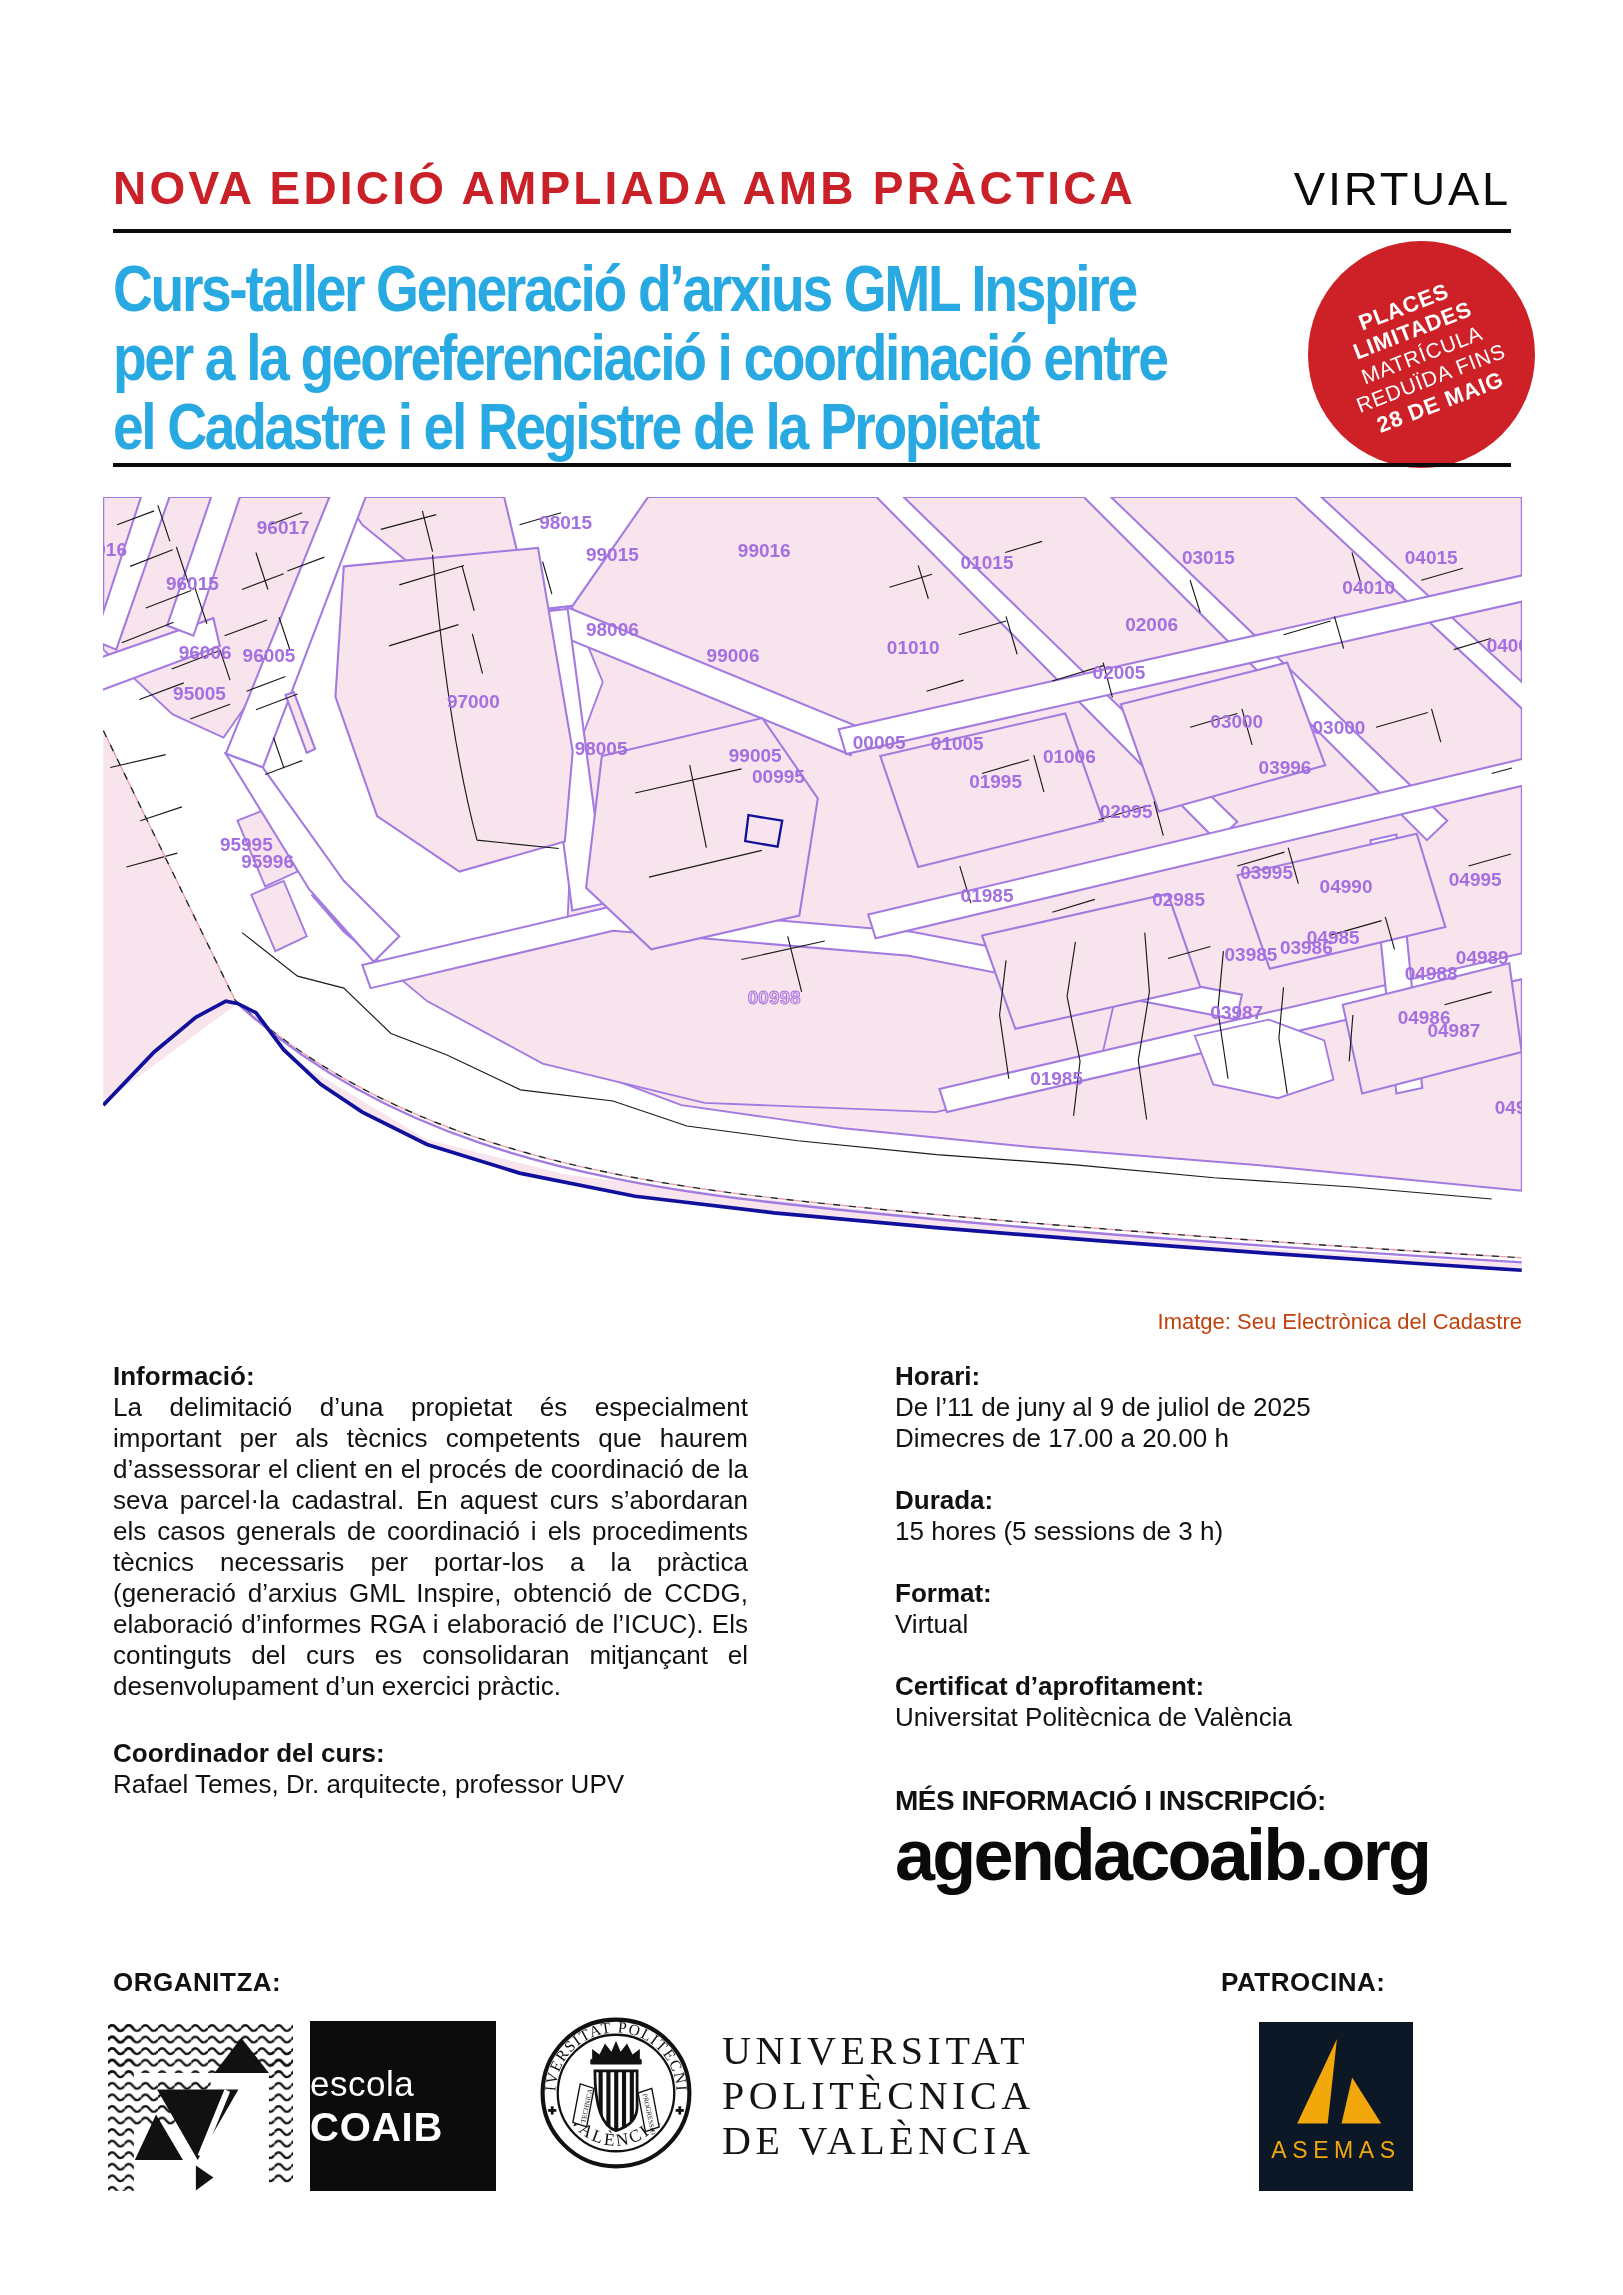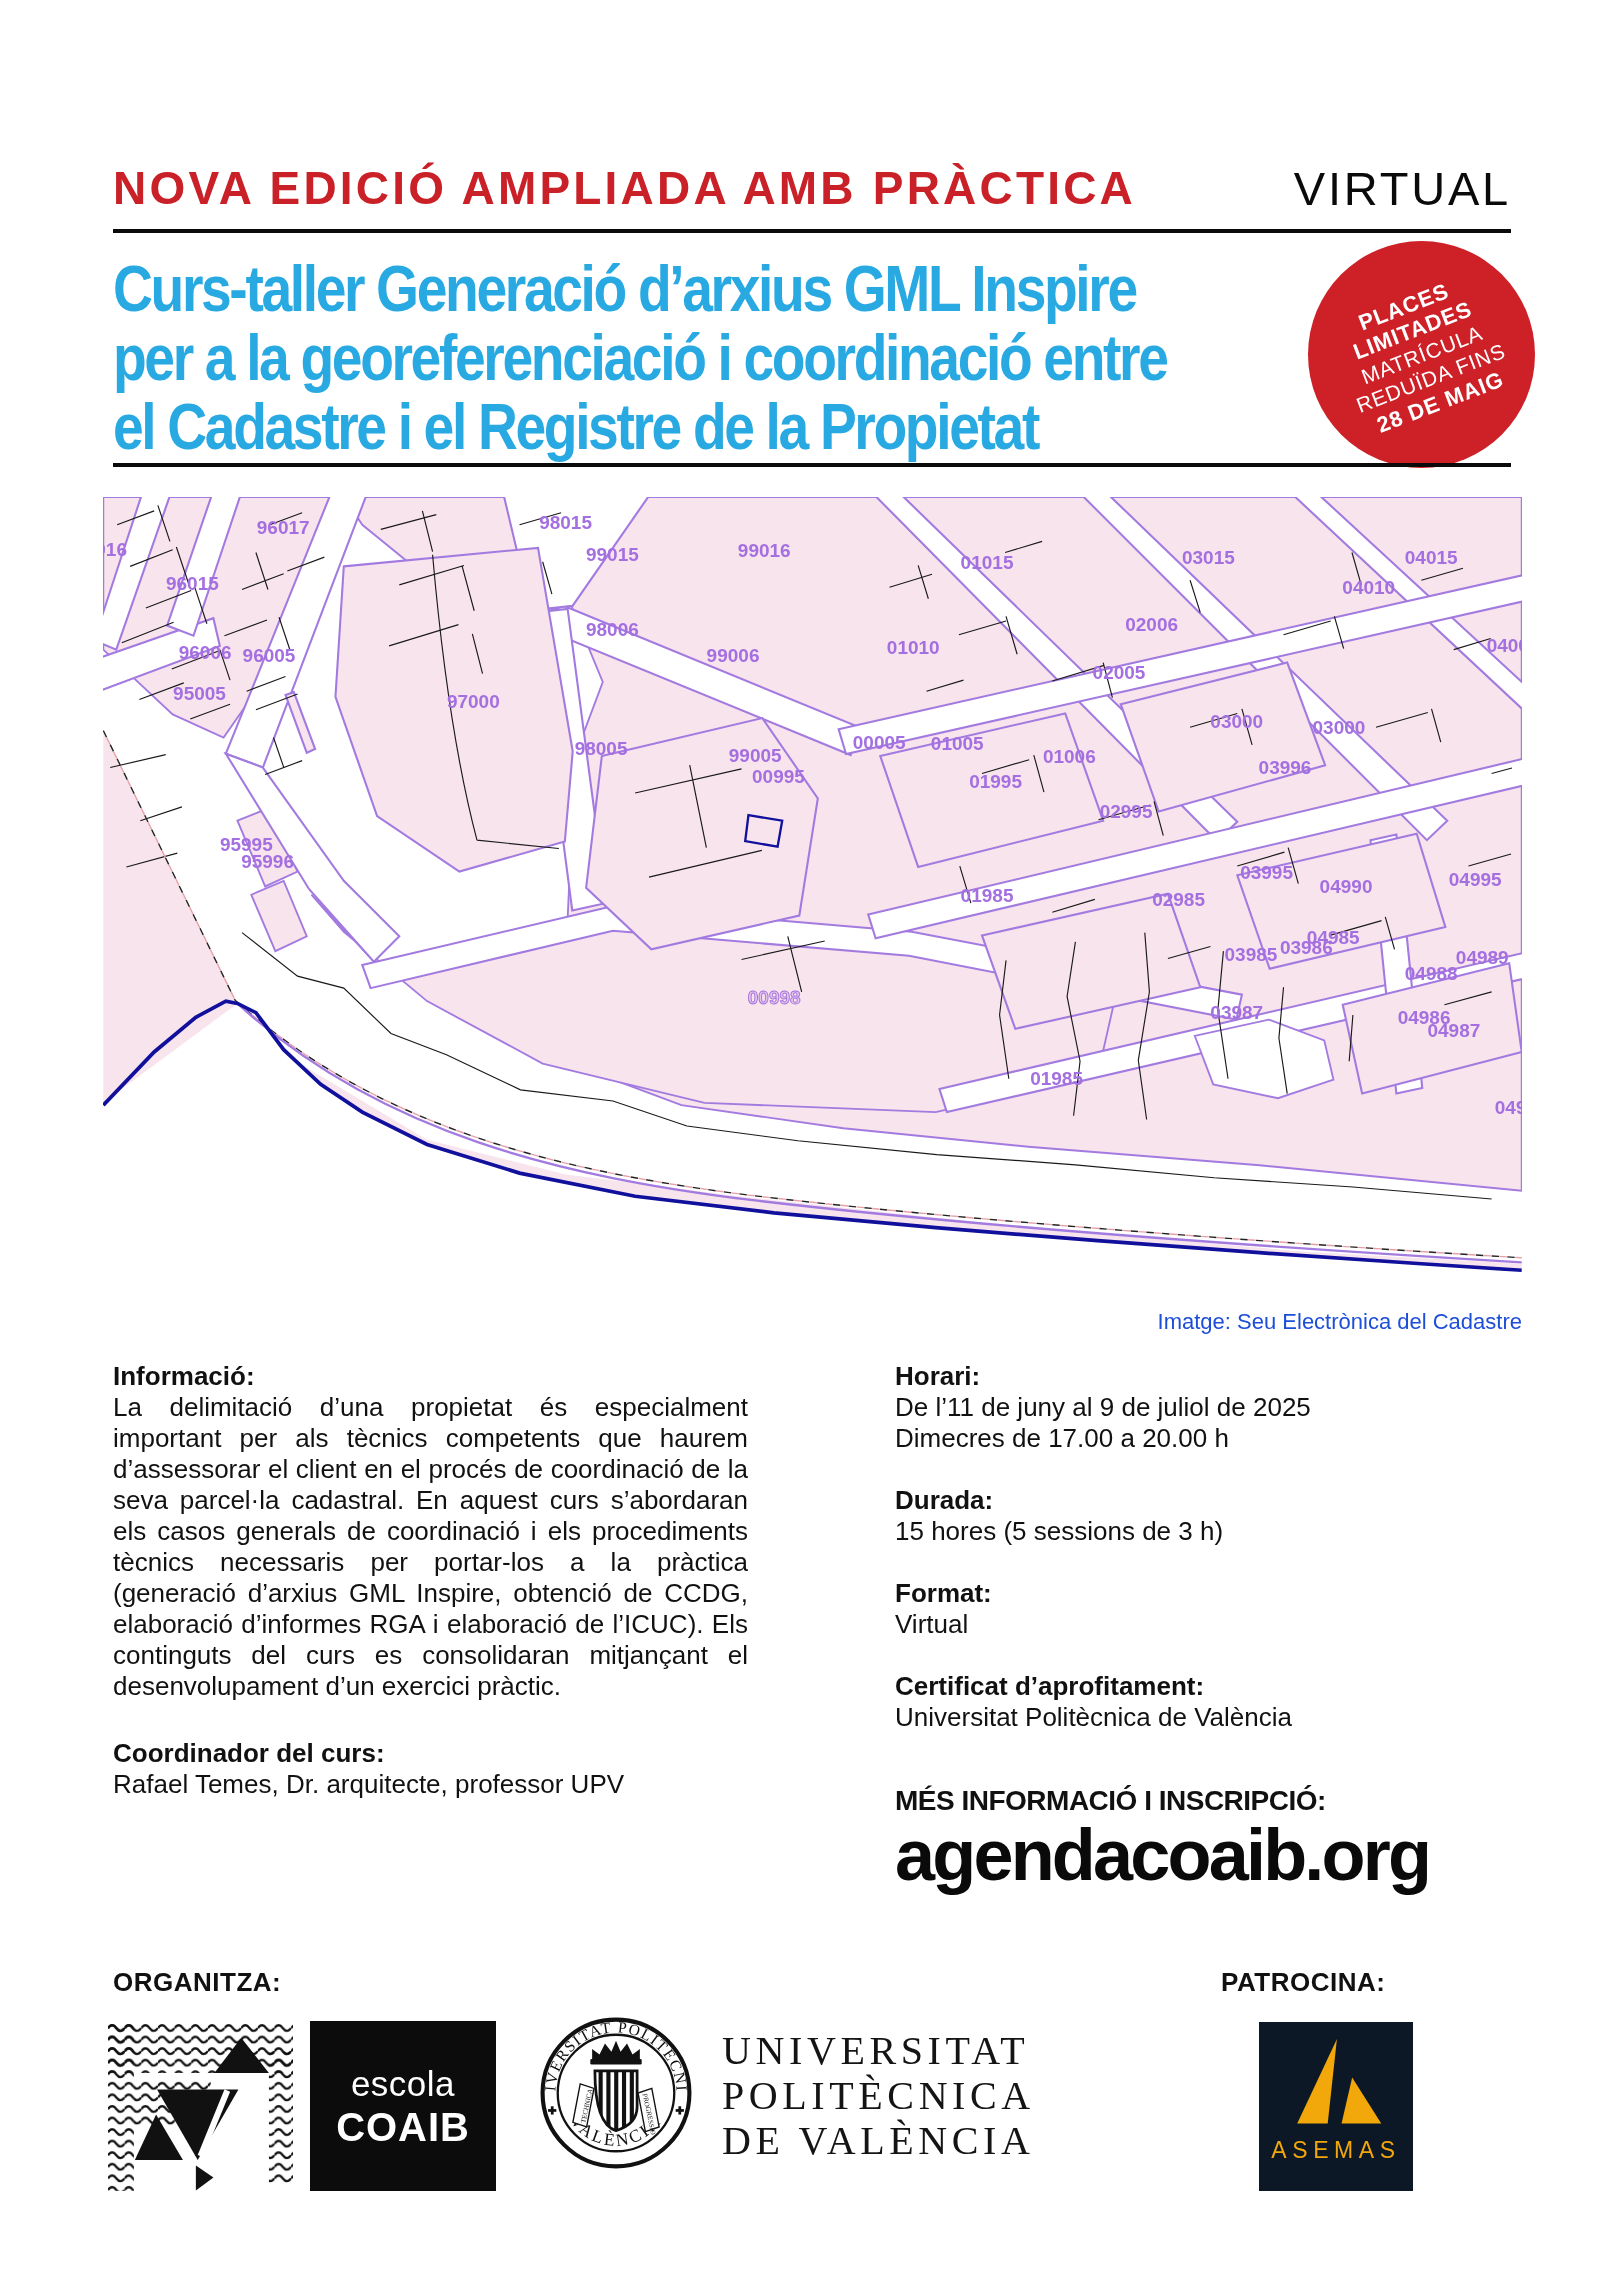--- a/index.html
+++ b/index.html
@@ -18,34 +18,34 @@
          background:#ce2027;display:flex;align-items:center;justify-content:center;}
   .badge-inner{transform:rotate(-21deg);text-align:center;color:#fff;line-height:25.4px;}
   .b-bold{font-size:22px;font-weight:bold;letter-spacing:0.9px;}
   .b-reg{font-size:21px;font-weight:400;letter-spacing:0.9px;}
   .map{position:absolute;left:103px;top:497px;width:1419px;height:801px;overflow:hidden;background:#fff;}
   .map svg{position:absolute;left:0;top:0;}
   #map-labels{position:absolute;left:0;top:0;width:100%;height:100%;}
   .map-label{position:absolute;transform:translate(-50%,-50%);font-weight:bold;font-size:19px;
              color:#a46fe0;white-space:nowrap;}
   .map-label.hollow{color:rgba(164,111,224,0.25);-webkit-text-stroke:0.9px #a46fe0;}
-  .map-caption{position:absolute;left:103px;top:1309px;width:1419px;text-align:right;font-size:22px;color:#1d4ed8;}
+  .map-caption{position:absolute;left:103px;top:1309px;width:1419px;text-align:right;font-size:22px;color:#c2410c;}
   .col-left{position:absolute;left:113px;top:1361px;width:635px;font-size:26px;line-height:31px;}
   .col-right{position:absolute;left:895px;top:1361px;width:643px;font-size:26px;line-height:31px;}
   .h{font-weight:bold;}
   .col-left p{margin:0;text-align:justify;}
   .coordhead{margin-top:36px;}
   .block{margin-bottom:31px;}
   .mesinfo{font-weight:bold;font-size:28px;letter-spacing:-0.5px;margin-top:52px;}
   .url{font-weight:bold;font-size:72px;letter-spacing:-2.8px;margin-top:24px;color:#0a0a0a;white-space:nowrap;}
   .organitza{position:absolute;left:113px;top:1967px;font-size:26px;font-weight:bold;letter-spacing:0.5px;}
   .patrocina{position:absolute;left:1200px;top:1967px;font-size:26px;font-weight:bold;letter-spacing:0.5px;margin-left:21px;}
   .coaib-mark{position:absolute;left:108px;top:2021px;width:185px;height:170px;}
   .escola-box{position:absolute;left:310px;top:2021px;width:186px;height:170px;background:#0c0c0c;
-              color:#fff;text-align:center;}
+              color:#fff;}
   .esc1{font-size:35px;font-weight:400;letter-spacing:0.5px;margin-top:43px;line-height:40px;}
   .esc2{font-size:40px;font-weight:bold;letter-spacing:0.9px;line-height:46px;}
   .upv-seal{position:absolute;left:538px;top:2015px;width:156px;height:156px;}
   .upv-name{position:absolute;left:722px;top:2028px;font-family:"Liberation Serif",serif;
             font-size:40px;line-height:45px;letter-spacing:4.6px;color:#141414;}
   .asemas{position:absolute;left:1259px;top:2022px;width:154px;height:169px;background:#0d1826;}
   .asemas svg{position:absolute;left:0;top:0;}
   .asemas-text{position:absolute;left:0;top:115px;width:100%;text-align:center;color:#f2a70a;
                font-size:23px;font-weight:400;letter-spacing:5.6px;}
 </style>

